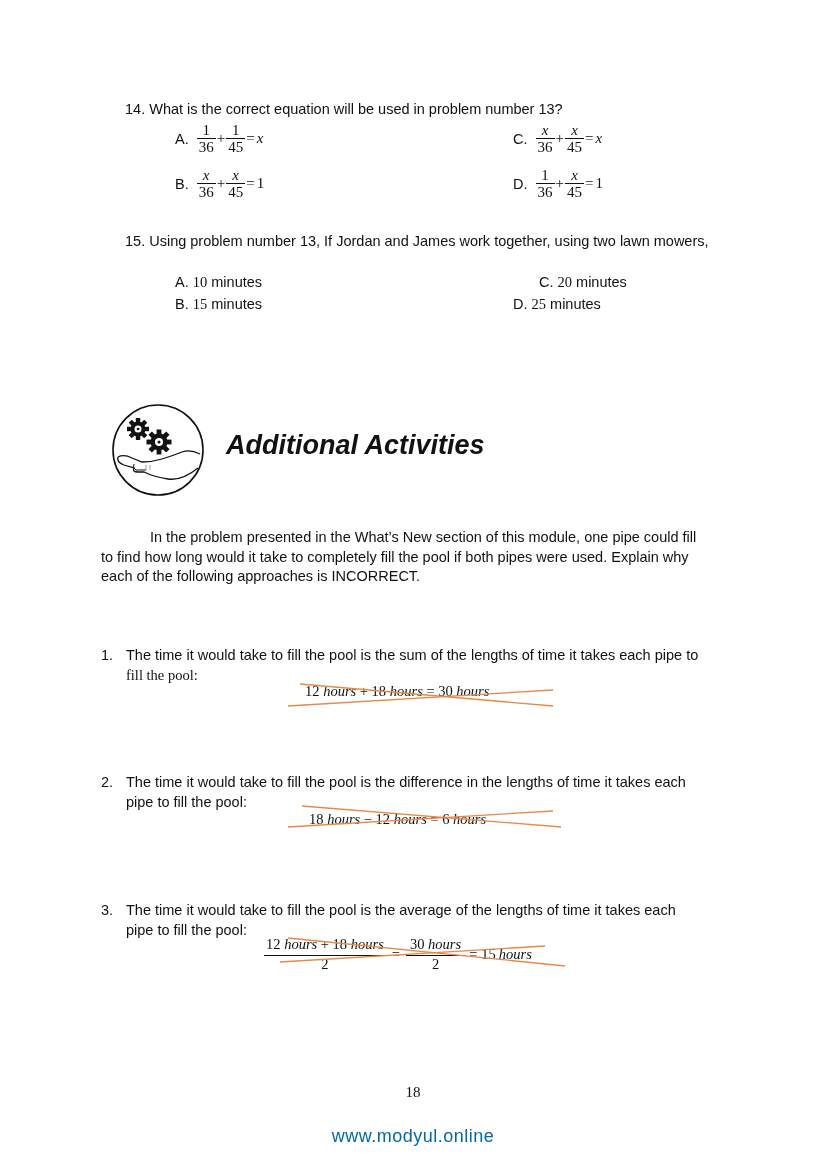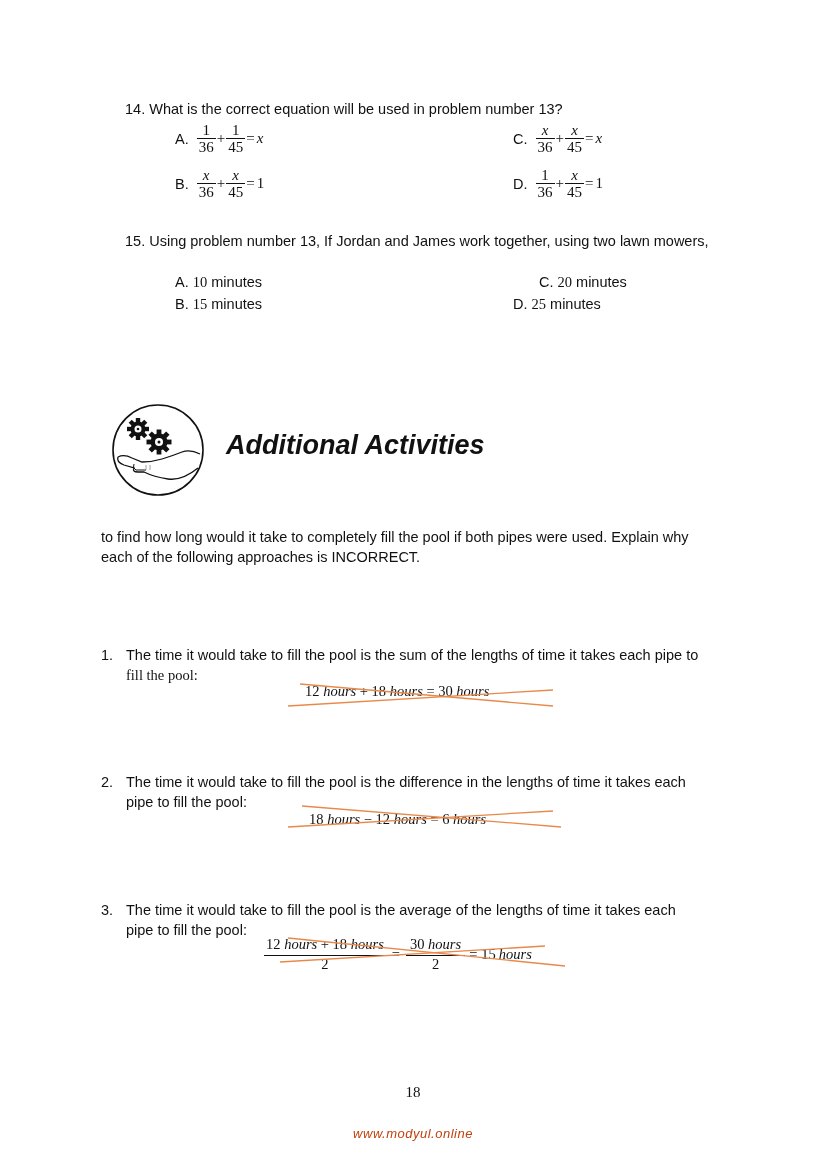--- a/index.html
+++ b/index.html
@@ -16,21 +16,21 @@
   .op { font-family: "Liberation Serif", serif; font-size: 15px; vertical-align: middle; margin: 0 1px; }
   .opt { display: flex; align-items: center; font-size: 14.5px; }
   .opt .lbl { margin-right: 8px; }
   .heading { font-size: 27px; font-weight: bold; font-style: italic; }
   .para { font-size: 14.5px; line-height: 19.5px; text-align: justify; }
   .item { font-size: 14.5px; line-height: 19.5px; text-align: justify; }
   .eq { font-family: "Liberation Serif", serif; font-size: 14.5px; }
   .eq .var { font-style: italic; }
   svg.cross { position: absolute; overflow: visible; }
   .pageno { font-family: "Liberation Serif", serif; font-size: 15px; }
-  .watermark { font-size: 13px; color: #c2410c; letter-spacing: 0.5px; font-style: italic; }
+  .watermark { font-size: 18px; color: #0369a1; letter-spacing: 0.5px; }
 </style>
 </head>
 <body>
 
 <div class="abs q" style="left:125px; top:98px;">
   <span>14.</span>
   <span>What is the correct equation will be used in problem number 13?</span>
 </div>
 
 <div class="abs opt" style="left:175px; top:122px;">
@@ -160,20 +160,21 @@
     <path d="M8 55 Q14 52 22 56 L32 60 Q42 60 52 57 Q62 54 72 50 Q80 47 90 52" fill="none" stroke="#111" stroke-width="1.3"></path>
     <path d="M8 55 Q6 60 14 63 L24 66 Q22 70 28 70 L34 70 Q44 75 58 77 Q72 79 88 66" fill="none" stroke="#111" stroke-width="1.3"></path>
     <path d="M24 62 Q22 66 26 68 L36 68" fill="none" stroke="#111" stroke-width="1"></path>
     <path d="M36 63 L36 68 M40 63 L40 68" stroke="#888" stroke-width="0.8"></path>
   </svg>
 </div>
 
 <div class="abs heading" style="left:226px; top:430px;">Additional Activities</div>
 
 <div class="abs para" style="left:101px; top:528px; width:626px;">
+  <div style="padding-left:49px;">In the problem presented in the What’s New section of this module, one pipe could fill</div>
   <div>to find how long would it take to completely fill the pool if both pipes were used. Explain why</div>
   <div>each of the following approaches is INCORRECT.</div>
 </div>
 
 <div class="abs item" style="left:101px; top:646px; width:626px;">
   <div style="display:flex;">
     <span style="width:25px;">1.</span>
     <span style="flex:1;">The time it would take to fill the pool is the sum of the lengths of time it takes each pipe to</span>
   </div>
   <div style="padding-left:25px;font-family:Liberation Serif, serif;">fill the pool:</div>

